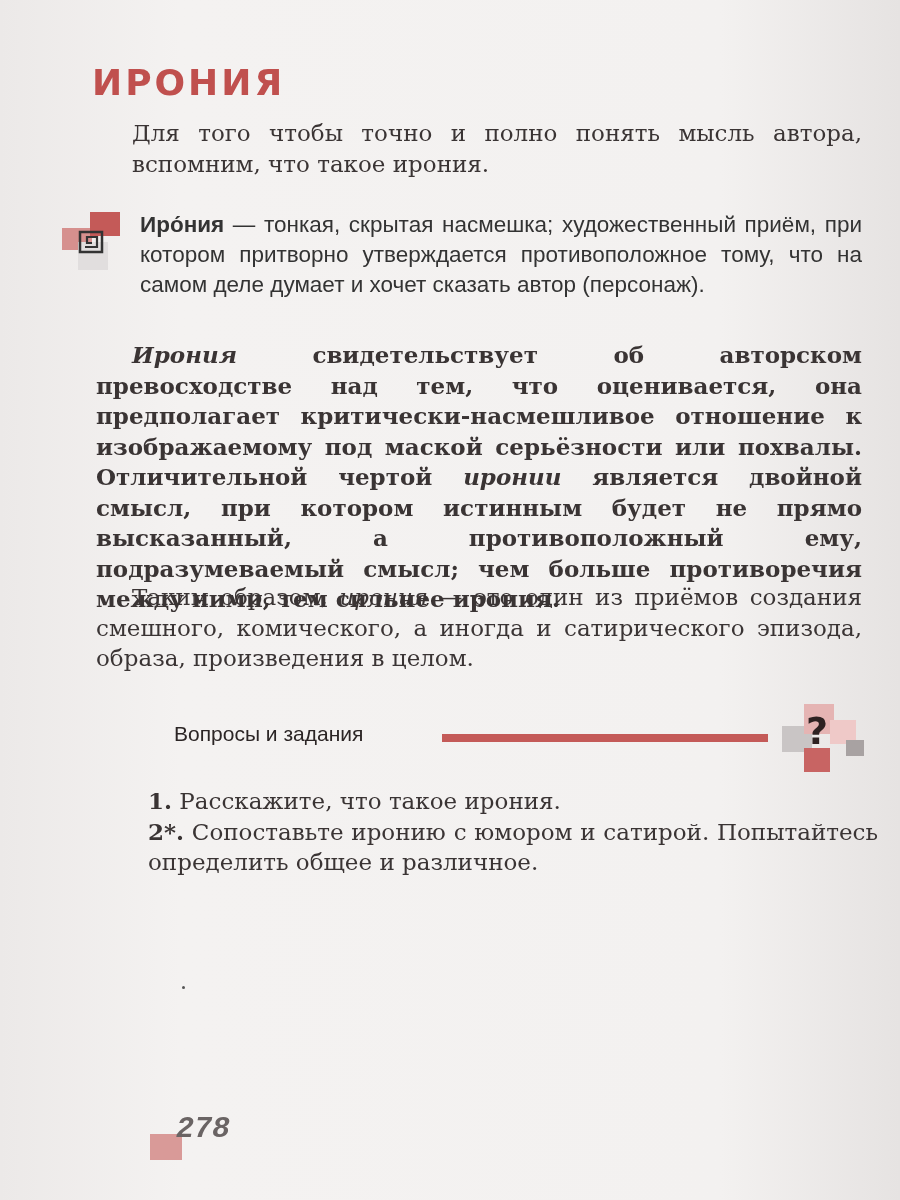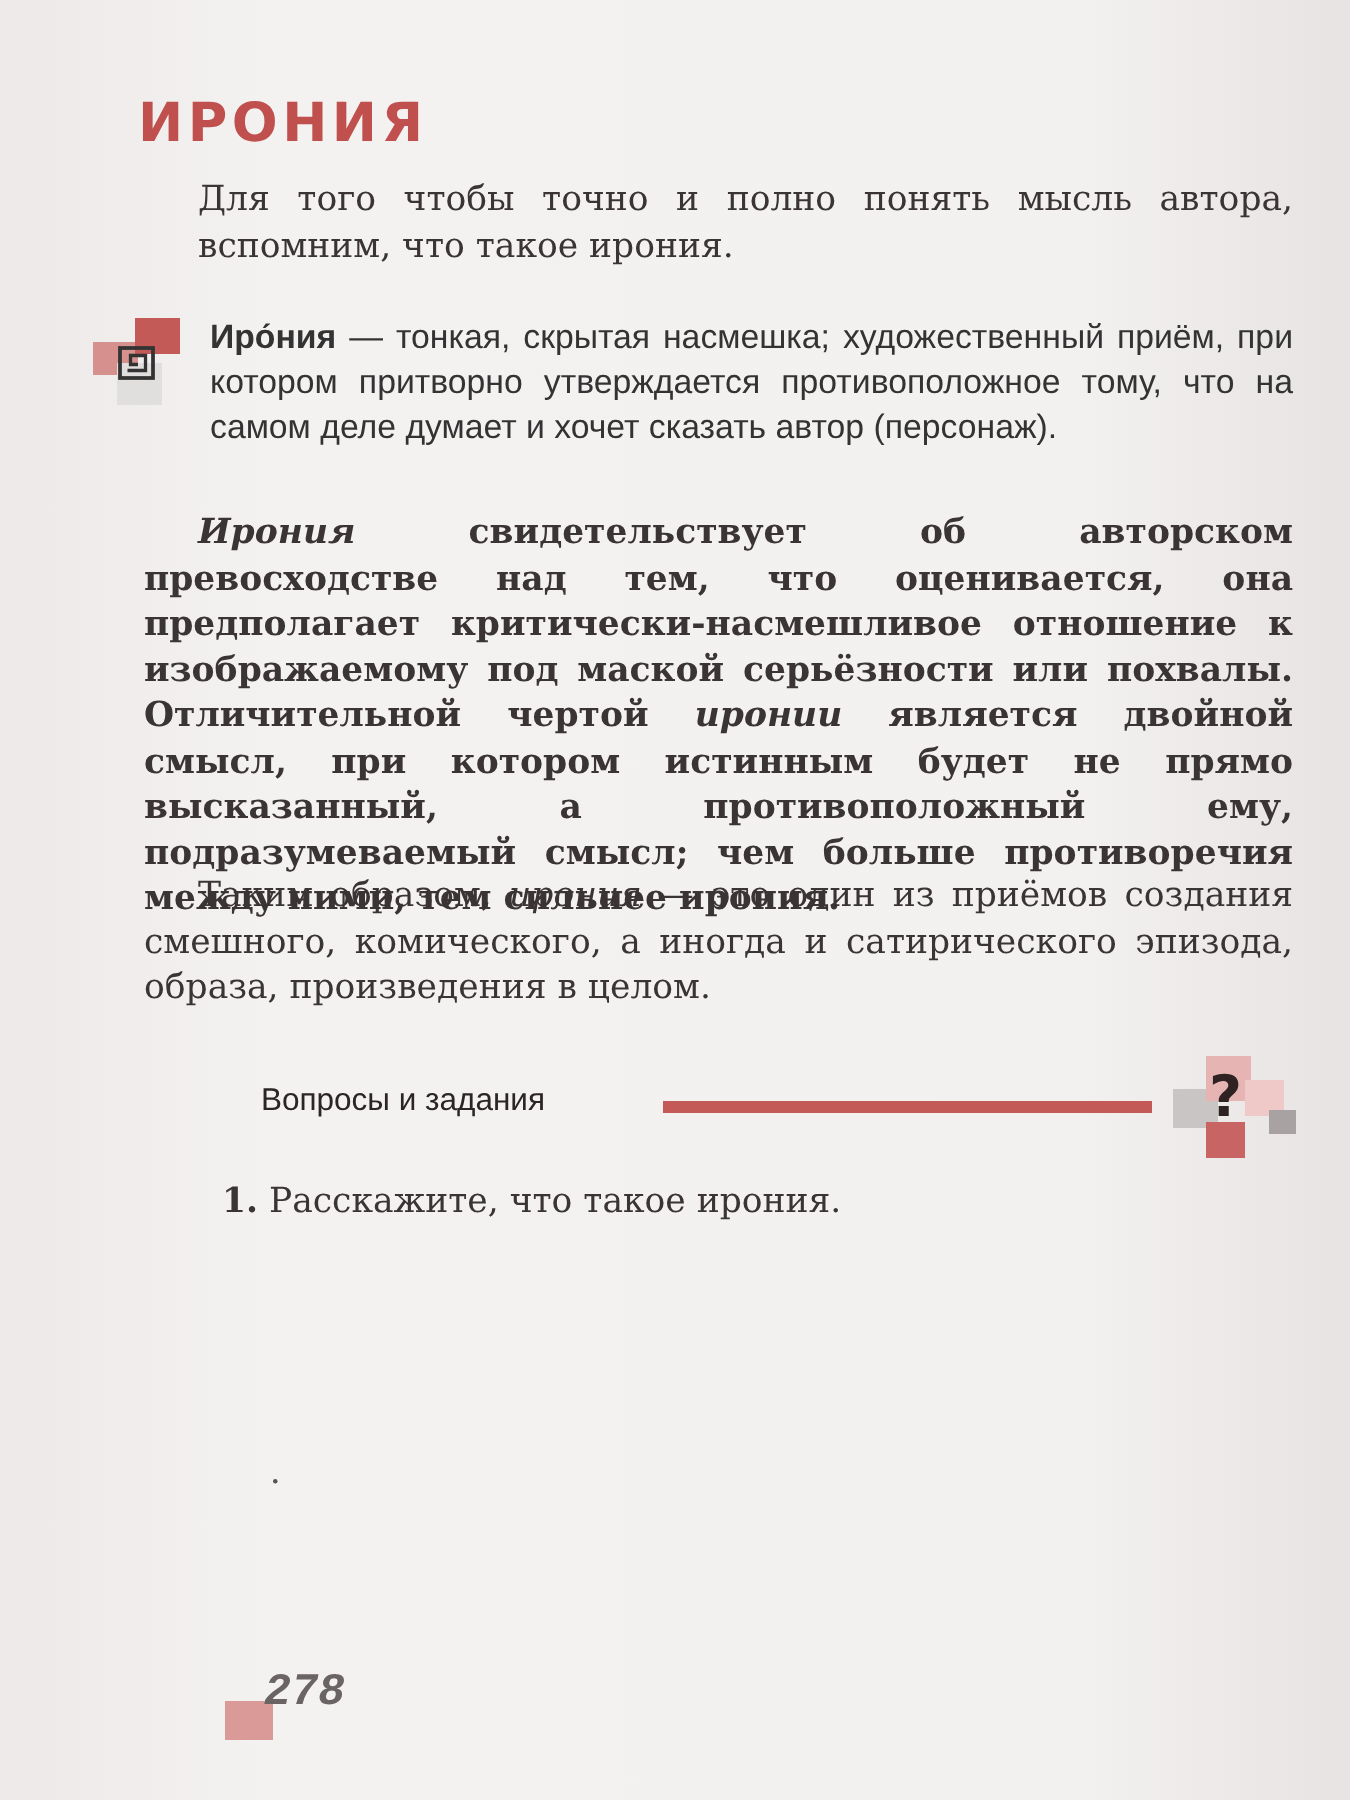--- a/index.html
+++ b/index.html
@@ -98,18 +98,19 @@
     <rect x="0" y="26" width="30" height="26" fill="#c9c5c5"></rect>
     <rect x="22" y="4" width="30" height="30" fill="#e5b4b3"></rect>
     <rect x="48" y="20" width="26" height="24" fill="#efc9c8"></rect>
     <rect x="22" y="48" width="26" height="24" fill="#c86463"></rect>
     <rect x="64" y="40" width="18" height="16" fill="#a8a2a2"></rect>
     <text x="24" y="44" font-family="DejaVu Sans, sans-serif" font-weight="900" font-size="38" fill="#2e2222">?</text>
   </svg>
 
   <div class="qs serif">
     <p><span class="num">1.</span><span> Расскажите, что такое ирония.</span></p>
+    <p><span class="num">2*.</span><span> Сопоставьте иронию с юмором и сатирой. Попытайтесь определить общее и различное.</span></p>
   </div>
   <div class="dot"></div>
 
   <div class="pagenum-block"></div>
   <div class="pagenum">278</div>
 </div>
 
 </body></html>

